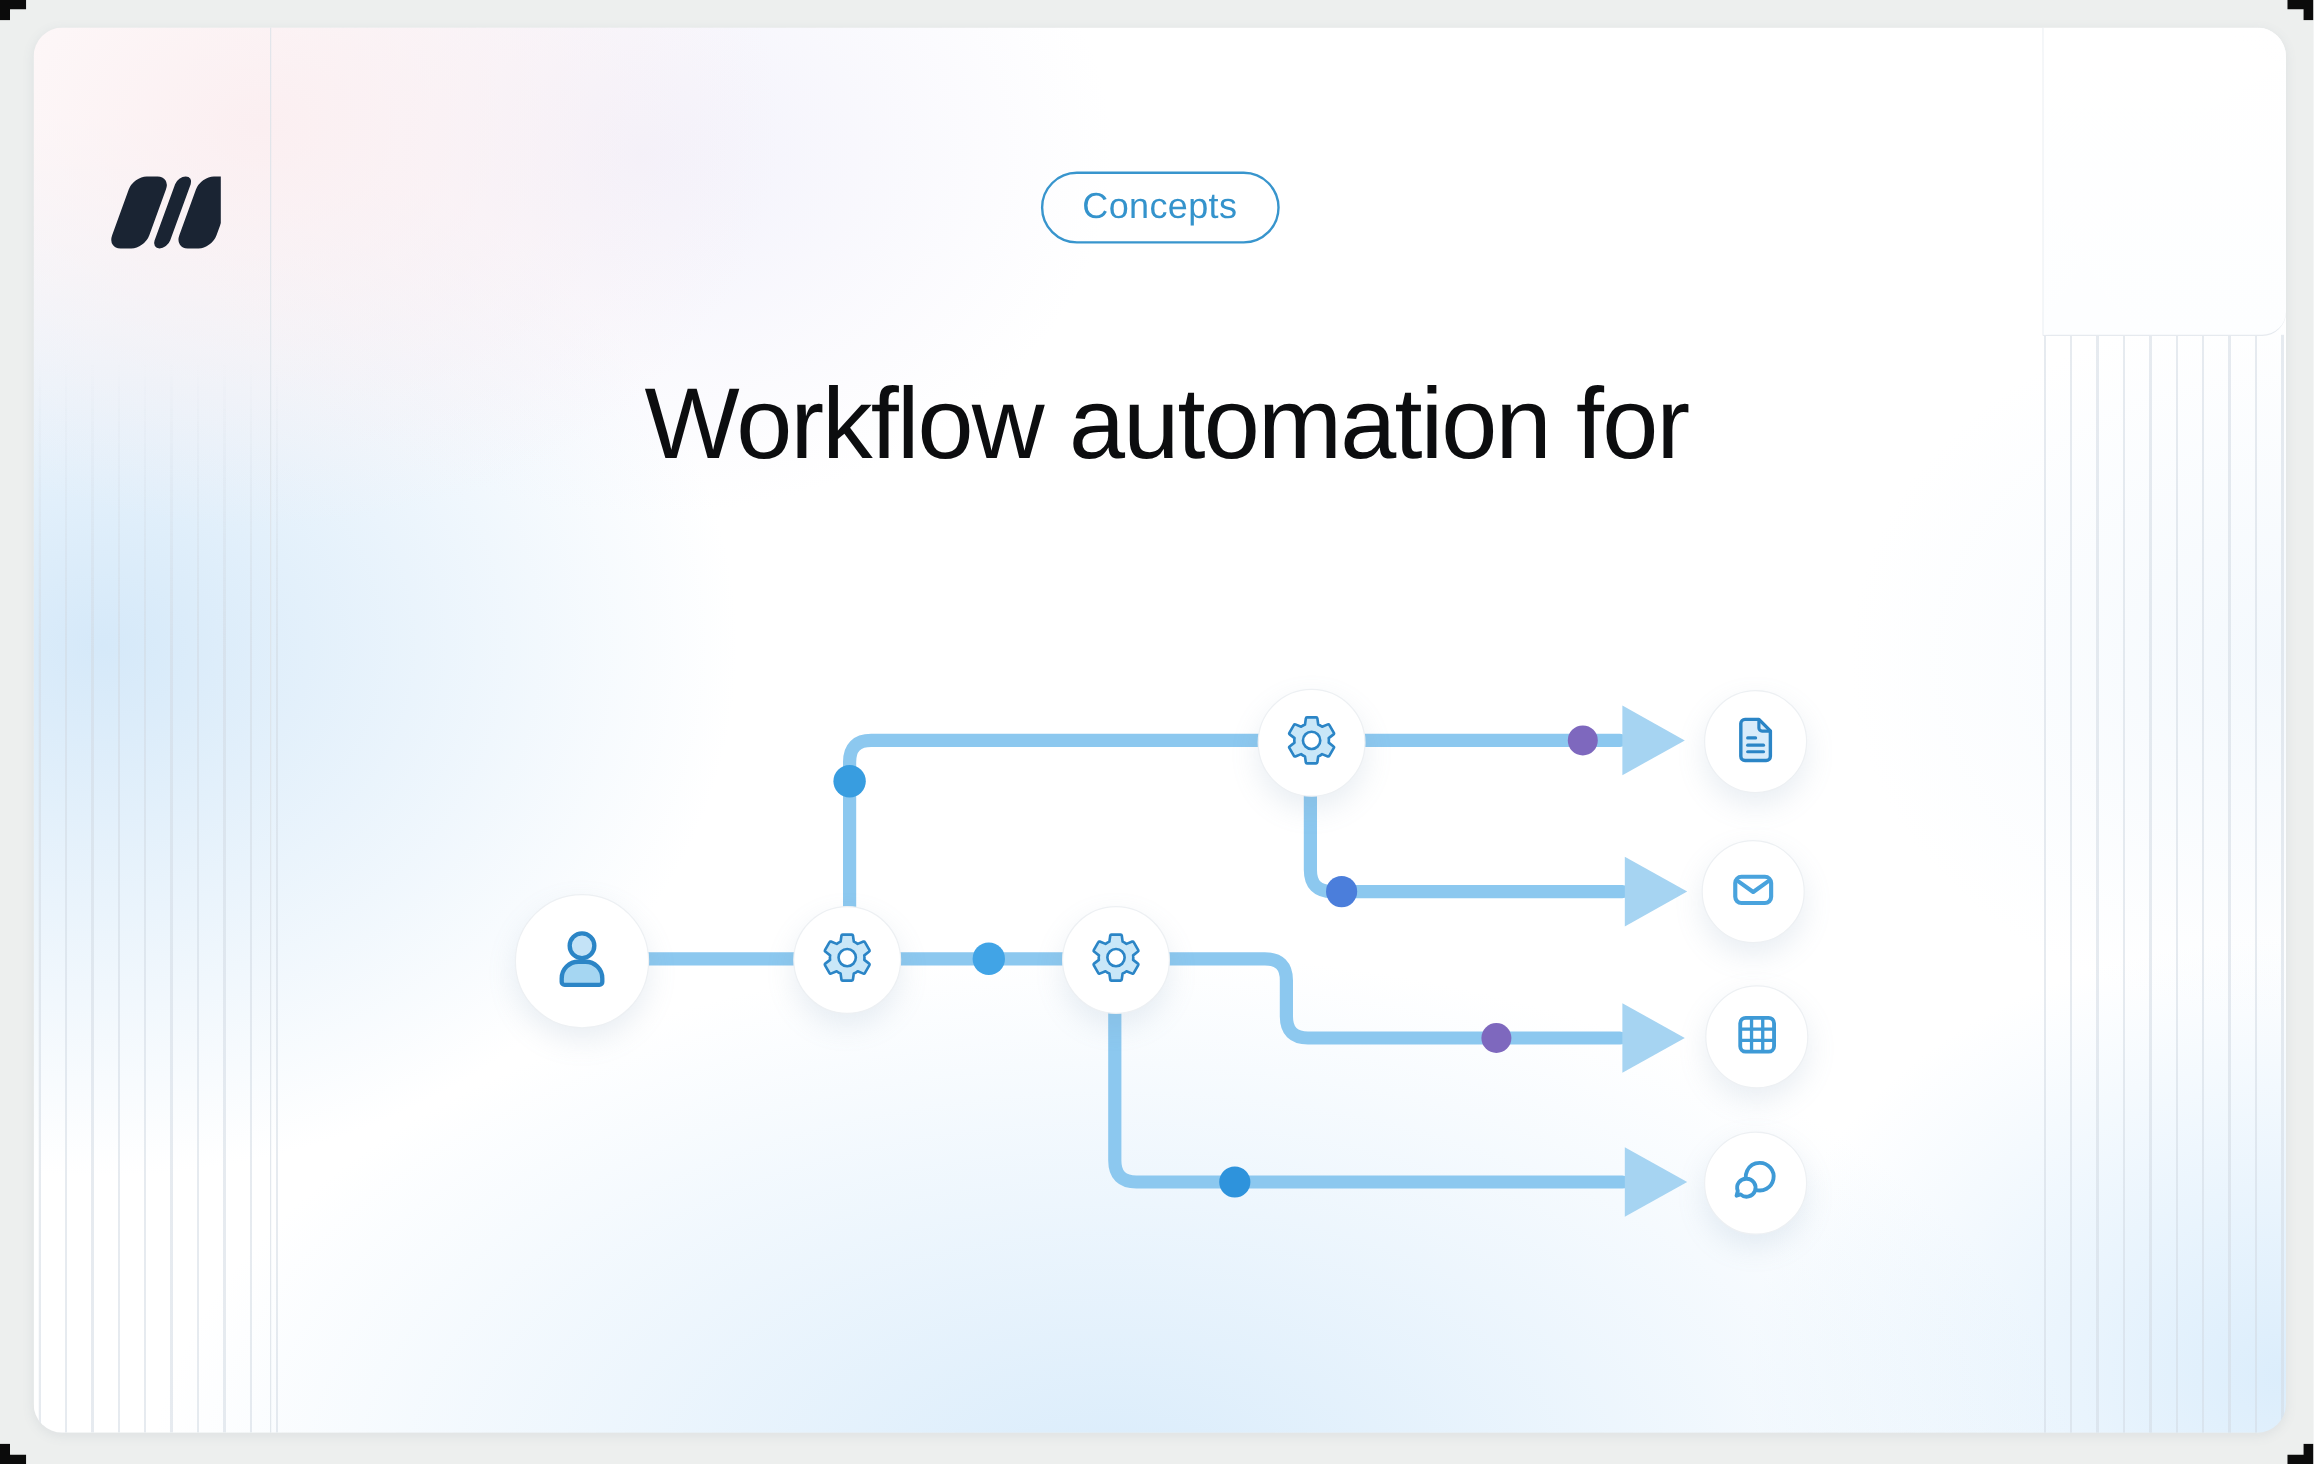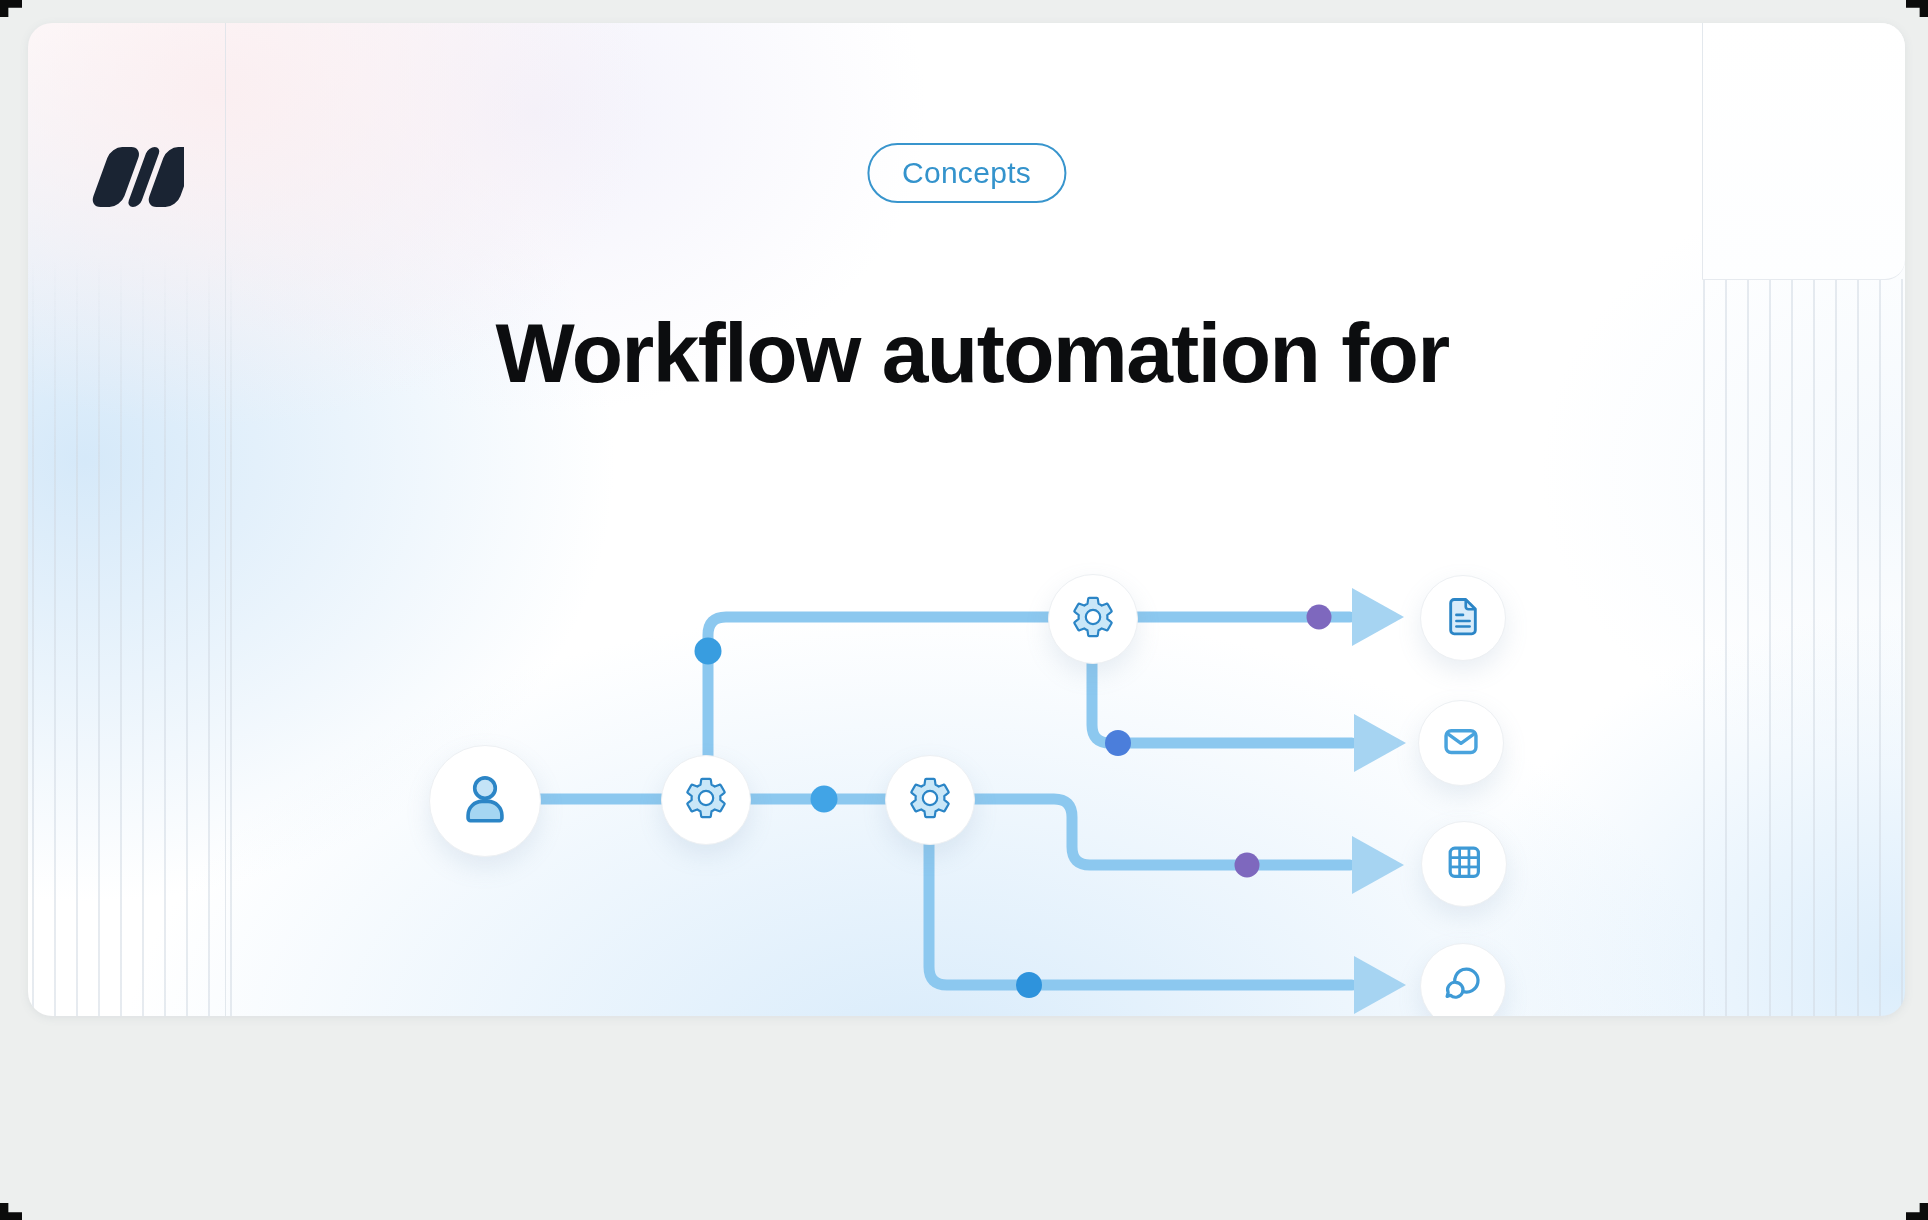--- a/index.html
+++ b/index.html
@@ -10,21 +10,21 @@
   }
   
   .crop{position:absolute;width:22px;height:17px;background:#0b0b0b;}
   .crop.tl{left:0;top:0;clip-path:polygon(0 0,100% 0,100% 45%,38% 45%,38% 100%,0 100%);}
   .crop.tr{right:0;top:0;clip-path:polygon(0 0,100% 0,100% 100%,62% 100%,62% 45%,0 45%);}
   .crop.bl{left:0;bottom:0;clip-path:polygon(0 0,38% 0,38% 55%,100% 55%,100% 100%,0 100%);}
   .crop.br{right:0;bottom:0;clip-path:polygon(62% 0,100% 0,100% 100%,0 100%,0 55%,62% 55%);}
 
   
   .card{
-    position:absolute;left:28px;top:23px;width:1877px;height:993px;
+    position:absolute;left:28px;top:23px;width:1877px;height:1171px;
     border-radius:24px;overflow:hidden;
     background:
       radial-gradient(620px 480px at 10% 7%,  rgba(251,238,240,.95), rgba(251,238,240,0) 70%),
       radial-gradient(560px 430px at 27% 9%,  rgba(238,237,250,.75), rgba(238,237,250,0) 70%),
       radial-gradient(780px 650px at 3% 44%,  rgba(206,229,248,.85), rgba(206,229,248,0) 68%),
       radial-gradient(1150px 640px at 48% 104%, rgba(210,232,250,.85), rgba(210,232,250,0) 70%),
       radial-gradient(640px 520px at 100% 96%, rgba(213,234,251,.85), rgba(213,234,251,0) 70%),
       radial-gradient(520px 420px at 100% 45%, rgba(235,244,252,.55), rgba(235,244,252,0) 70%),
       #ffffff;
     box-shadow:0 2px 10px rgba(90,110,130,.10);
@@ -53,21 +53,21 @@
 
   
   .logo{position:absolute;left:44px;top:118px;}
   .badge{
     position:absolute;left:50%;top:120px;transform:translateX(-50%);
     border:2px solid #3895cd;color:#3493cc;border-radius:999px;
     padding:11px 33px;font-size:30px;letter-spacing:.3px;background:transparent;
   }
   .heading{
     position:absolute;left:12px;right:25px;top:218px;text-align:center;
-    font-size:84px;line-height:112px;font-weight:700;color:#0c0d0f;
+    font-size:84px;line-height:112px;font-weight:400;color:#0c0d0f;
     letter-spacing:-1.5px;
     margin-left:24px;
   }
 
   
   .flow-svg{position:absolute;left:0;top:0;width:1877px;height:1171px;}
   .node{
     position:absolute;border-radius:50%;background:#ffffff;
     border:1.5px solid #edf0f3;
     box-shadow:0 10px 24px rgba(120,150,180,.16);

